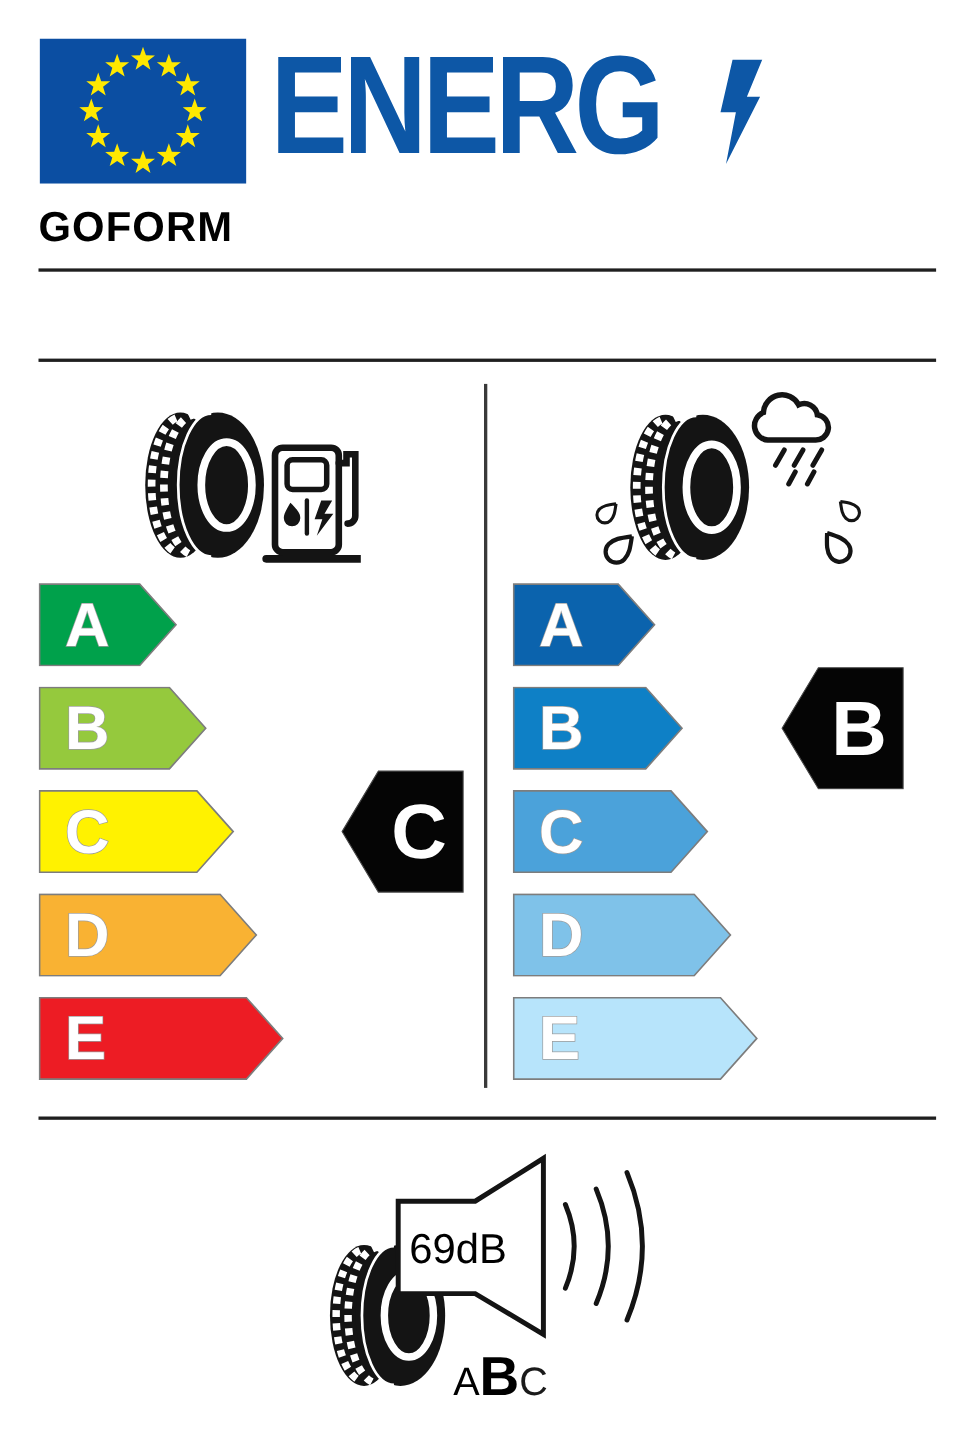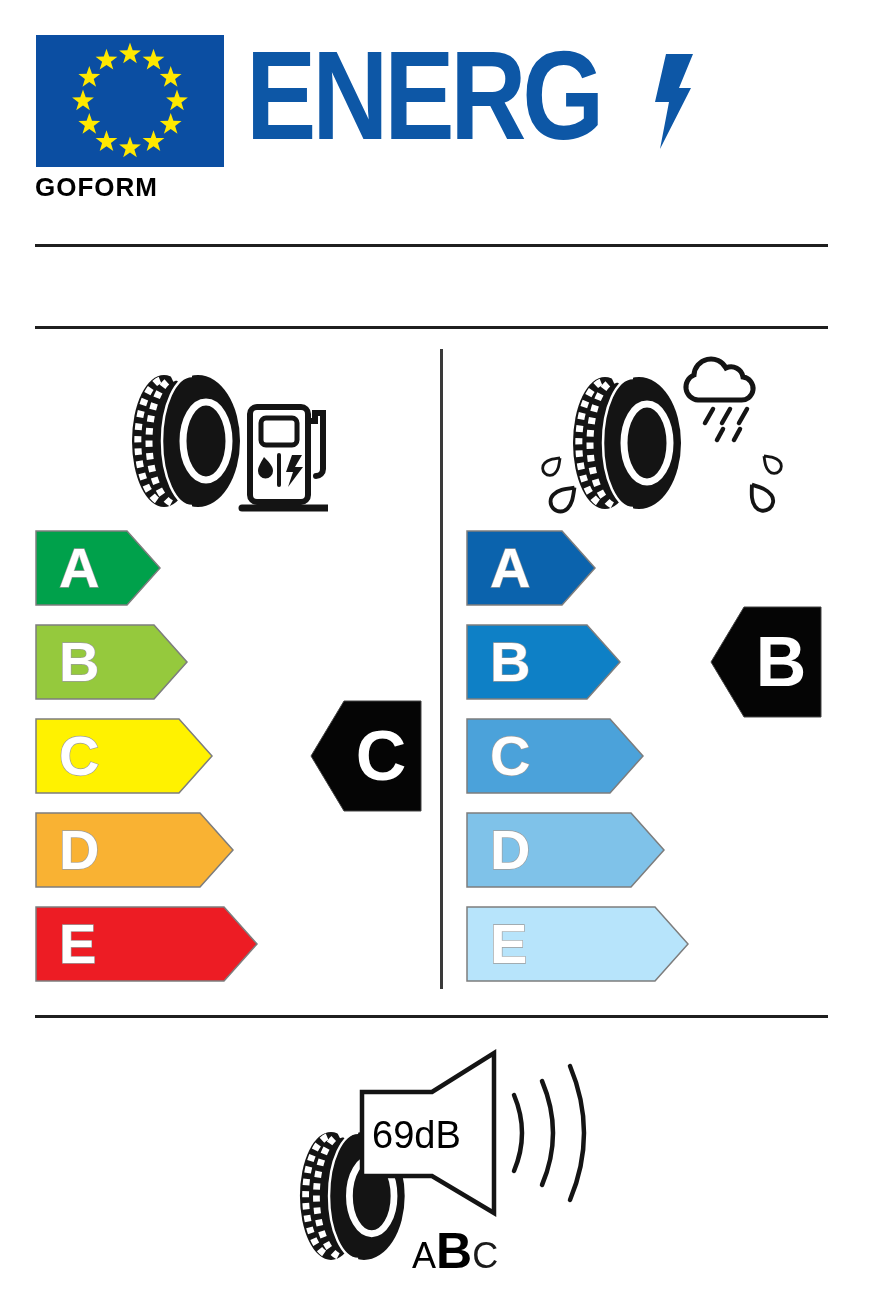--- a/index.html
+++ b/index.html
@@ -1,26 +1,26 @@
 <!DOCTYPE html>
 <html><head>
 <meta charset="utf-8">
 <style>
   html,body{margin:0;padding:0;background:#fff;}
   #label{position:relative;width:828px;height:1299px;background:#fff;overflow:hidden;
-         font-family:"Liberation Sans",sans-serif;}
+         font-family:"Liberation Sans",sans-serif;padding-left:42px;}
   .abs{position:absolute;}
   
   #eu-flag{left:36px;top:35px;}
   
   #energ-text{left:246px;top:32px;font-size:127px;font-weight:bold;line-height:1;
       letter-spacing:-5px;transform:scaleX(0.83);transform-origin:left top;}
   #bolt{left:652px;top:54px;}
   
-  #brand{left:35px;top:172px;font-size:26px;font-weight:bold;color:#000;letter-spacing:1px;}
+  #brand{left:35px;top:186px;font-size:38px;font-weight:bold;color:#000;letter-spacing:1px;}
   
   .hline{left:35px;width:816px;height:3px;background:#1f1f1f;}
   #hr1{top:244px;} #hr2{top:326px;} #hr3{top:1015px;}
   #vdivider{left:440px;top:349px;width:3px;height:640px;background:#3a3a3a;}
   
   #fuel-icon{left:128px;top:345px;}
   #wet-icon{left:535px;top:345px;}
   
   #fuel-bars{left:35px;top:530px;width:260px;height:452px;}
   #wet-bars{left:466px;top:530px;width:260px;height:452px;}

